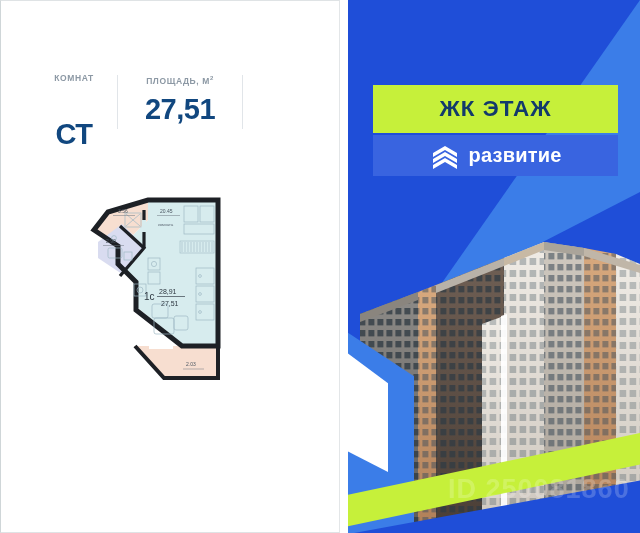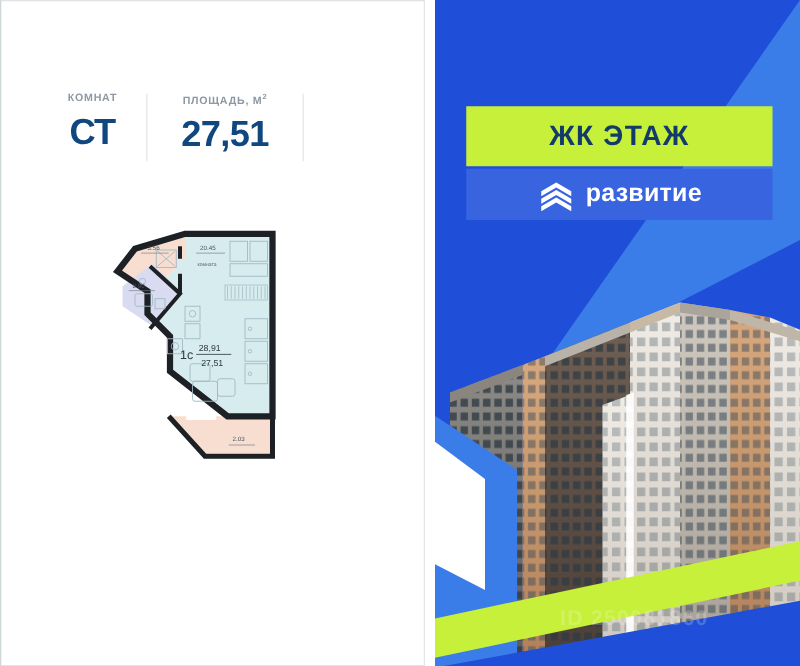--- a/index.html
+++ b/index.html
@@ -57,32 +57,32 @@
   }
   .stat-label sup { font-size: 6px; vertical-align: super; }
   .stat-value {
     font-size: 29px;
     font-weight: 700;
     color: #11477f;
     line-height: 32px;
     letter-spacing: -0.5px;
     white-space: nowrap;
   }
-  .stat.rooms .stat-value { text-transform: uppercase; }
+  .stat.rooms .stat-value { text-transform: uppercase; margin-top: 28px; }
   .vdiv {
     width: 1px;
     background: #e1e5e9;
     margin: 2px 0 2px 0;
     align-self: stretch;
   }
 
   
   #plan-wrap {
     position: absolute;
-    left: 0; top: 172px;
+    left: 0; top: 185px;
     width: 340px; height: 225px;
   }
   #plan-svg { display: block; margin: 0 auto; }
 
   .dimtxt {
     font-family: "Liberation Sans", sans-serif;
     font-size: 5px;
     fill: #4a5560;
   }
   .roomtxt {
@@ -192,21 +192,21 @@
     left: -2px; top: 352px;
     width: 42px; height: 120px;
     background: #ffffff;
     clip-path: polygon(0 0, 100% 26%, 100% 100%, 0 82%);
     z-index: 5;
   }
 
   #watermark {
     position: absolute;
     left: 100px; bottom: 28px;
-    font-size: 17px;
+    font-size: 27px;
     font-weight: 700;
     letter-spacing: 1px;
     color: rgba(255,255,255,0.20);
     z-index: 9;
     white-space: nowrap;
   }
 </style>
 </head>
 <body>
 

